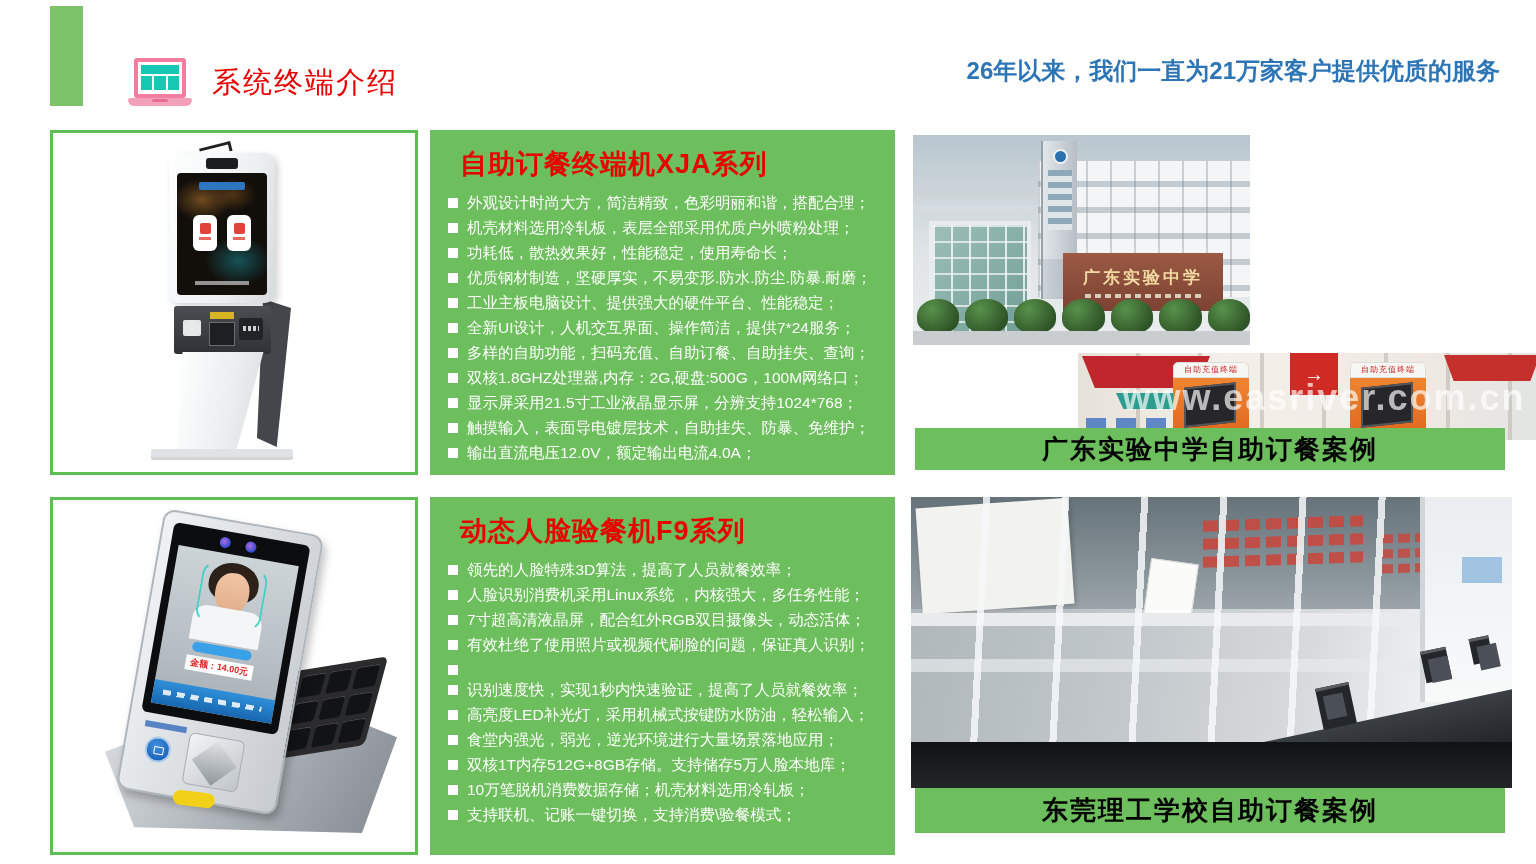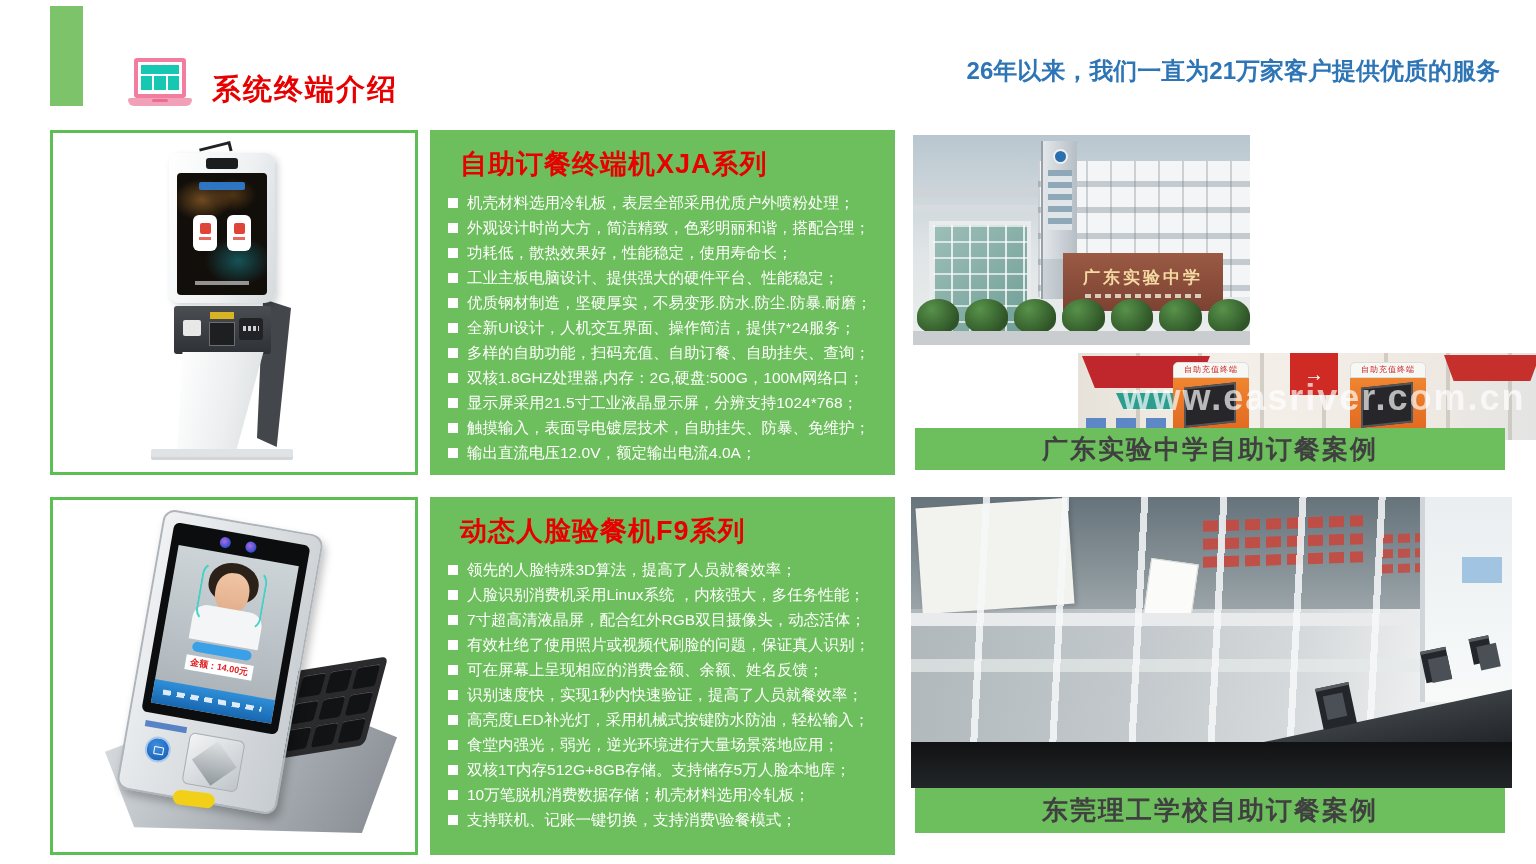--- a/index.html
+++ b/index.html
@@ -4,21 +4,21 @@
 <style>
   * { margin:0; padding:0; box-sizing:border-box; }
   html,body { background:#ffffff; }
   body { font-family:"Liberation Sans","DejaVu Sans",sans-serif; }
   .slide { position:relative; width:1536px; height:864px; background:#ffffff; overflow:hidden; }
   .abs { position:absolute; }
 
   
   .accent-bar { left:50px; top:6px; width:33px; height:100px; background:#7CC36A; }
   .main-title { left:103px; top:18px; font-size:29px; font-weight:bold; color:#141414; letter-spacing:1px; }
-  .section-label { left:212px; top:70px; font-size:29px; font-weight:bold; color:#E80000; letter-spacing:2px; }
+  .section-label { left:212px; top:63px; font-size:29px; font-weight:normal; color:#E80000; letter-spacing:2px; }
   .tagline { right:36px; top:55px; font-size:24px; font-weight:bold; color:#2E75B6; }
 
   
   .laptop { left:128px; top:58px; width:64px; height:54px; }
   .lap-screen { position:absolute; left:6px; top:0; width:52px; height:40px; border:4px solid #F27DA0; border-radius:3px; background:#fff; padding:3px; }
   .lap-screen .tb { background:#16C7B4; }
   .tb-top { width:100%; height:9px; margin-bottom:2px; }
   .tb-row { display:flex; gap:2px; }
   .tb-row .tb { width:12.6px; height:14px; }
   .lap-base { position:absolute; left:0; top:40px; width:64px; height:8px; background:#F2A0B8; border-radius:2px 2px 6px 6px; }
@@ -33,21 +33,21 @@
   .panel { background:#6DBE5C; padding:14px 10px 10px 16px; overflow:hidden; }
   .panel1 { left:430px; top:130px; width:465px; height:345px; }
   .panel2 { left:430px; top:497px; width:465px; height:358px; }
   .panel h2 { color:#E80000; font-size:27px; font-weight:bold; margin:2px 0 10px 14px; letter-spacing:1px; }
   .panel ul { list-style:none; }
   .panel li { display:flex; align-items:flex-start; margin:4px 0; }
   .sq { flex:none; width:10px; height:10px; background:#ffffff; margin:6px 9px 0 2px; }
   .ft { color:#ffffff; font-size:15.5px; line-height:21px; }
 
   
-  .caption { background:#6DBE5C; color:#404040; font-weight:bold; font-size:26px; text-align:center; letter-spacing:2px; }
+  .caption { background:#6DBE5C; color:#000000; font-weight:bold; font-size:26px; text-align:center; letter-spacing:2px; }
   .caption1 { left:915px; top:428px; width:590px; height:42px; line-height:42px; }
   .caption2 { left:915px; top:788px; width:590px; height:45px; line-height:45px; }
 
   
   .photo { overflow:hidden; }
   .school { left:913px; top:135px; width:337px; height:210px; background:linear-gradient(180deg,#b9c6cf 0%,#dfe4e6 55%,#eceeee 100%);padding-left:28px; }
   .pergola { left:0; top:54px; width:128px; height:8px; background:#cdd3d7; box-shadow:0 16px 0 #d6dbdf; }
   .bldg-right { right:0; top:26px; width:212px; height:136px;
       background:
         repeating-linear-gradient(90deg, rgba(110,122,132,.30) 0 2px, transparent 2px 24px),
@@ -225,41 +225,41 @@
     <div class="abs k-ped"></div>
     <div class="abs k-base"></div>
   </div>
 
   <div class="abs panel panel1">
     <h2>自助订餐终端机XJA系列</h2>
     <ul>
 
         <li>
           <span class="sq"></span>
+          <span class="ft">外观设计时尚大方，简洁精致，色彩明丽和谐，搭配合理；</span>
+        </li>
+
+        <li>
+          <span class="sq"></span>
           <span class="ft">机壳材料选用冷轧板，表层全部采用优质户外喷粉处理；</span>
         </li>
 
         <li>
           <span class="sq"></span>
-          <span class="ft">外观设计时尚大方，简洁精致，色彩明丽和谐，搭配合理；</span>
-        </li>
-
-        <li>
-          <span class="sq"></span>
           <span class="ft">功耗低，散热效果好，性能稳定，使用寿命长；</span>
         </li>
 
         <li>
           <span class="sq"></span>
+          <span class="ft">优质钢材制造，坚硬厚实，不易变形.防水.防尘.防暴.耐磨；</span>
+        </li>
+
+        <li>
+          <span class="sq"></span>
           <span class="ft">工业主板电脑设计、提供强大的硬件平台、性能稳定；</span>
-        </li>
-
-        <li>
-          <span class="sq"></span>
-          <span class="ft">优质钢材制造，坚硬厚实，不易变形.防水.防尘.防暴.耐磨；</span>
         </li>
 
         <li>
           <span class="sq"></span>
           <span class="ft">全新UI设计，人机交互界面、操作简洁，提供7*24服务；</span>
         </li>
 
         <li>
           <span class="sq"></span>
           <span class="ft">多样的自助功能，扫码充值、自助订餐、自助挂失、查询；</span>
@@ -390,21 +390,20 @@
           <span class="ft">7寸超高清液晶屏，配合红外RGB双目摄像头，动态活体；</span>
         </li>
 
         <li>
           <span class="sq"></span>
           <span class="ft">有效杜绝了使用照片或视频代刷脸的问题，保证真人识别；</span>
         </li>
 
         <li>
           <span class="sq"></span>
-          <span class="ft">可在屏幕上呈现相应的消费金额、余额、姓名反馈；</span>
         </li>
 
         <li>
           <span class="sq"></span>
           <span class="ft">识别速度快，实现1秒内快速验证，提高了人员就餐效率；</span>
         </li>
 
         <li>
           <span class="sq"></span>
           <span class="ft">高亮度LED补光灯，采用机械式按键防水防油，轻松输入；</span>

